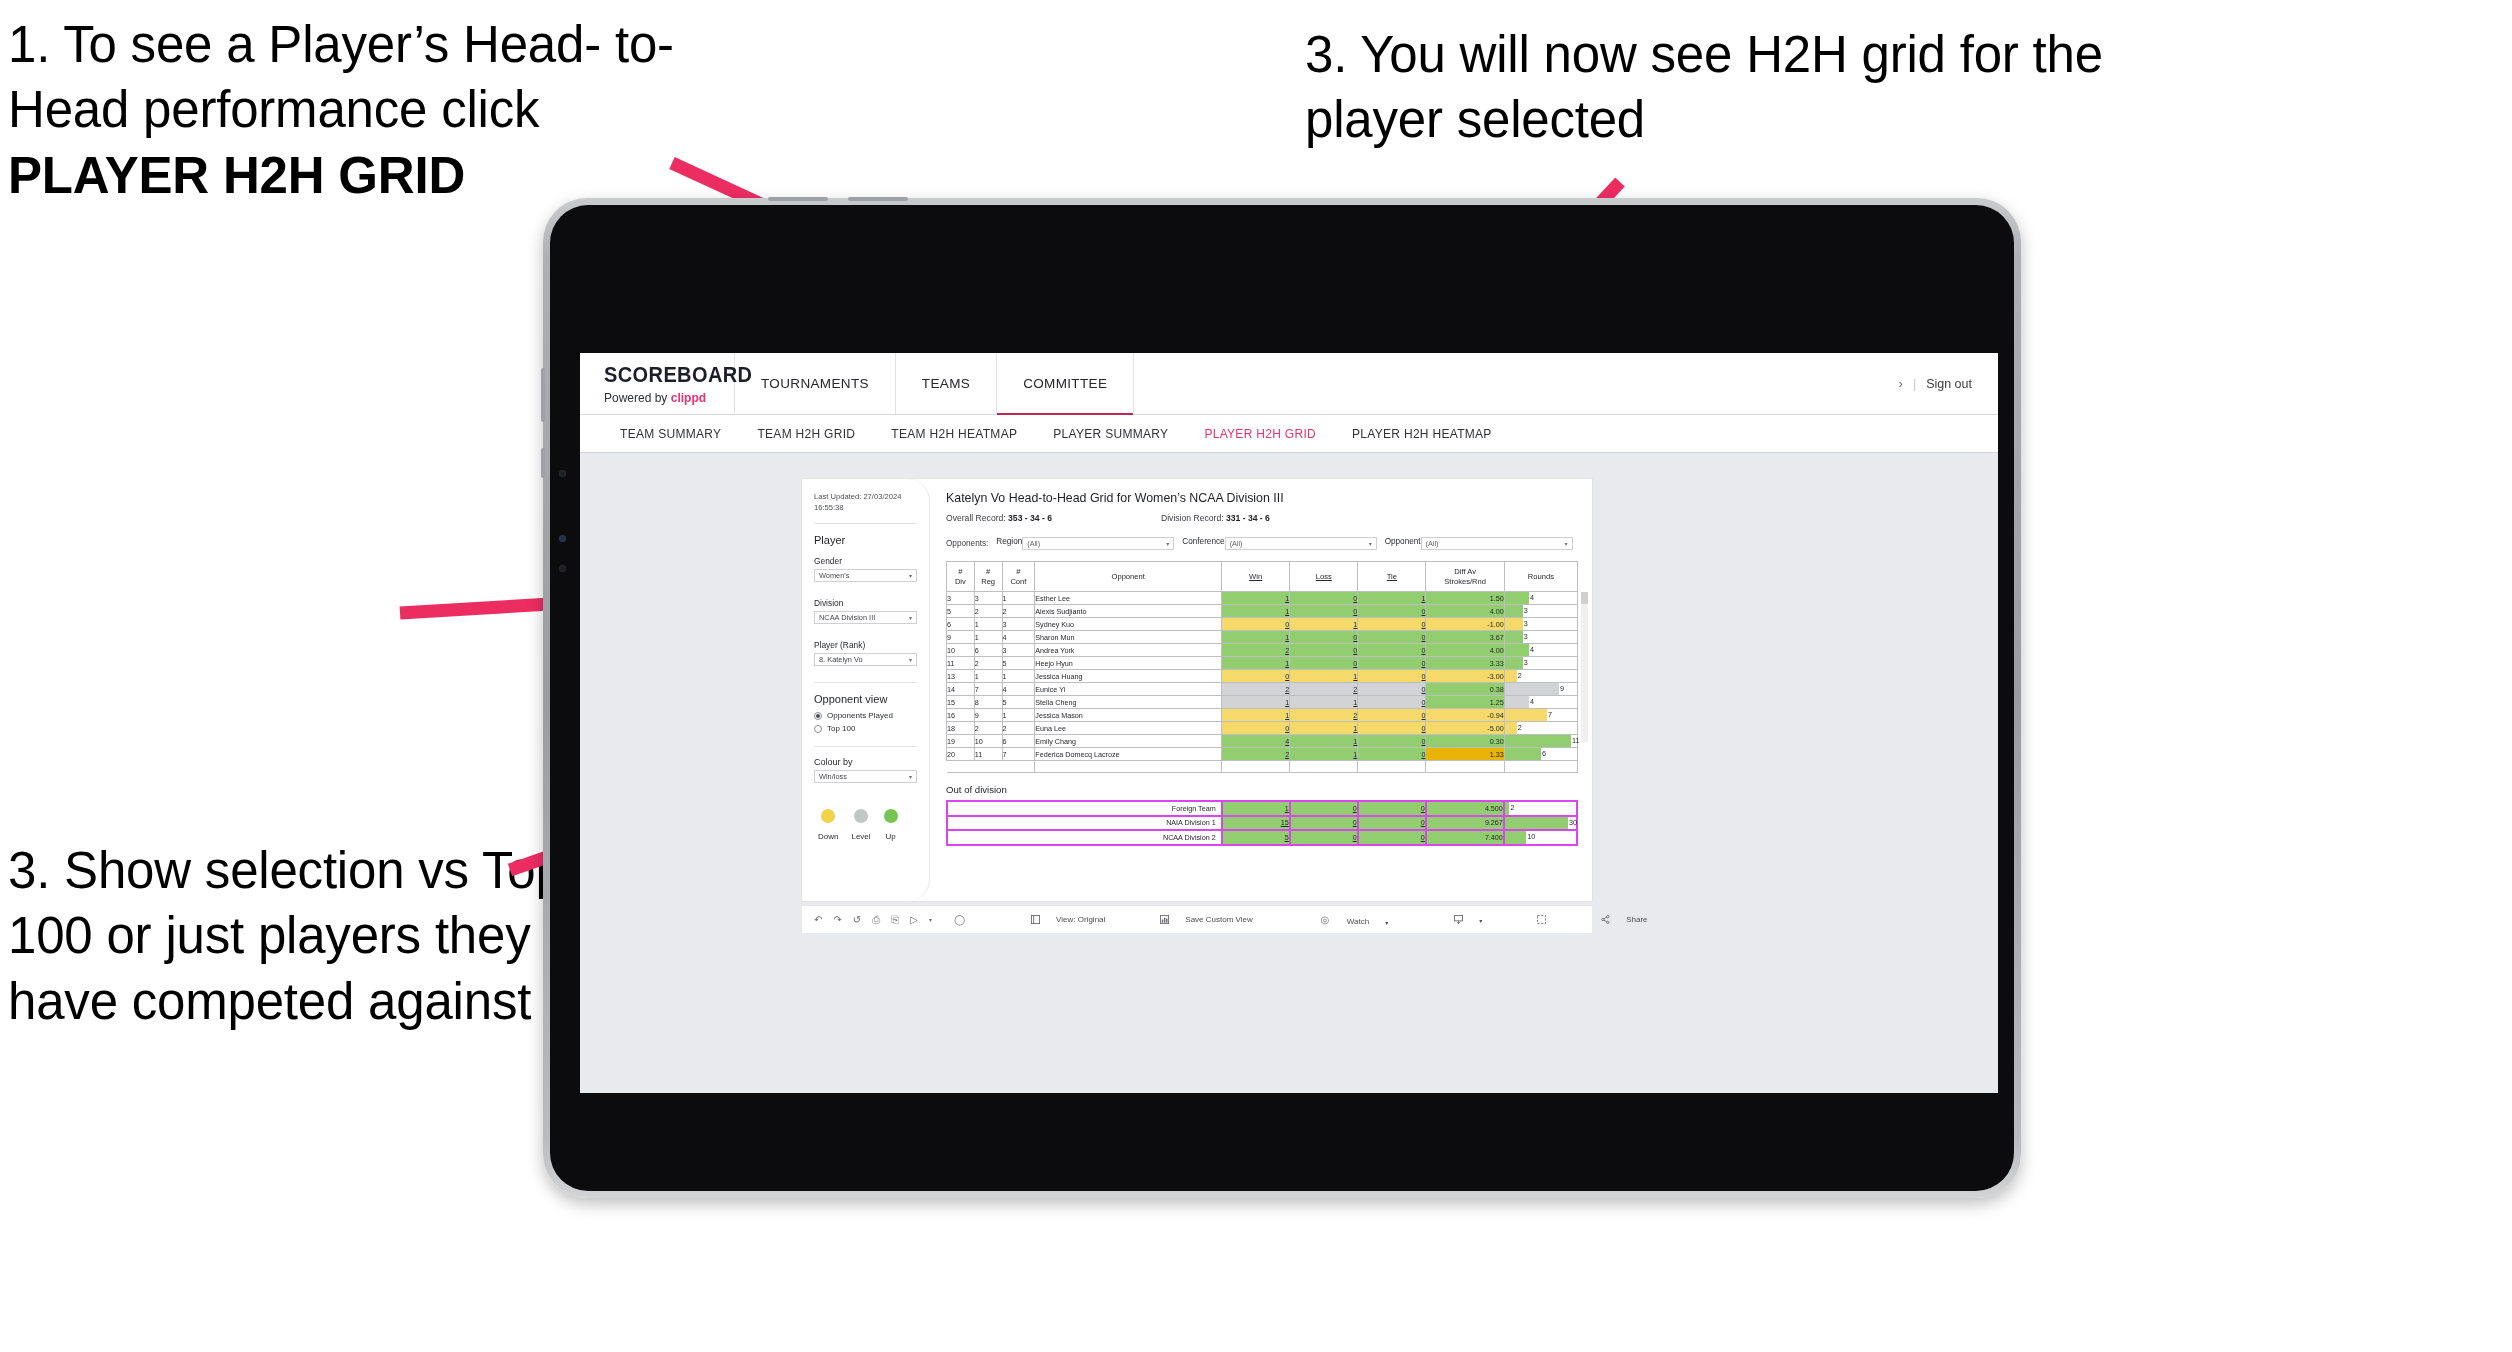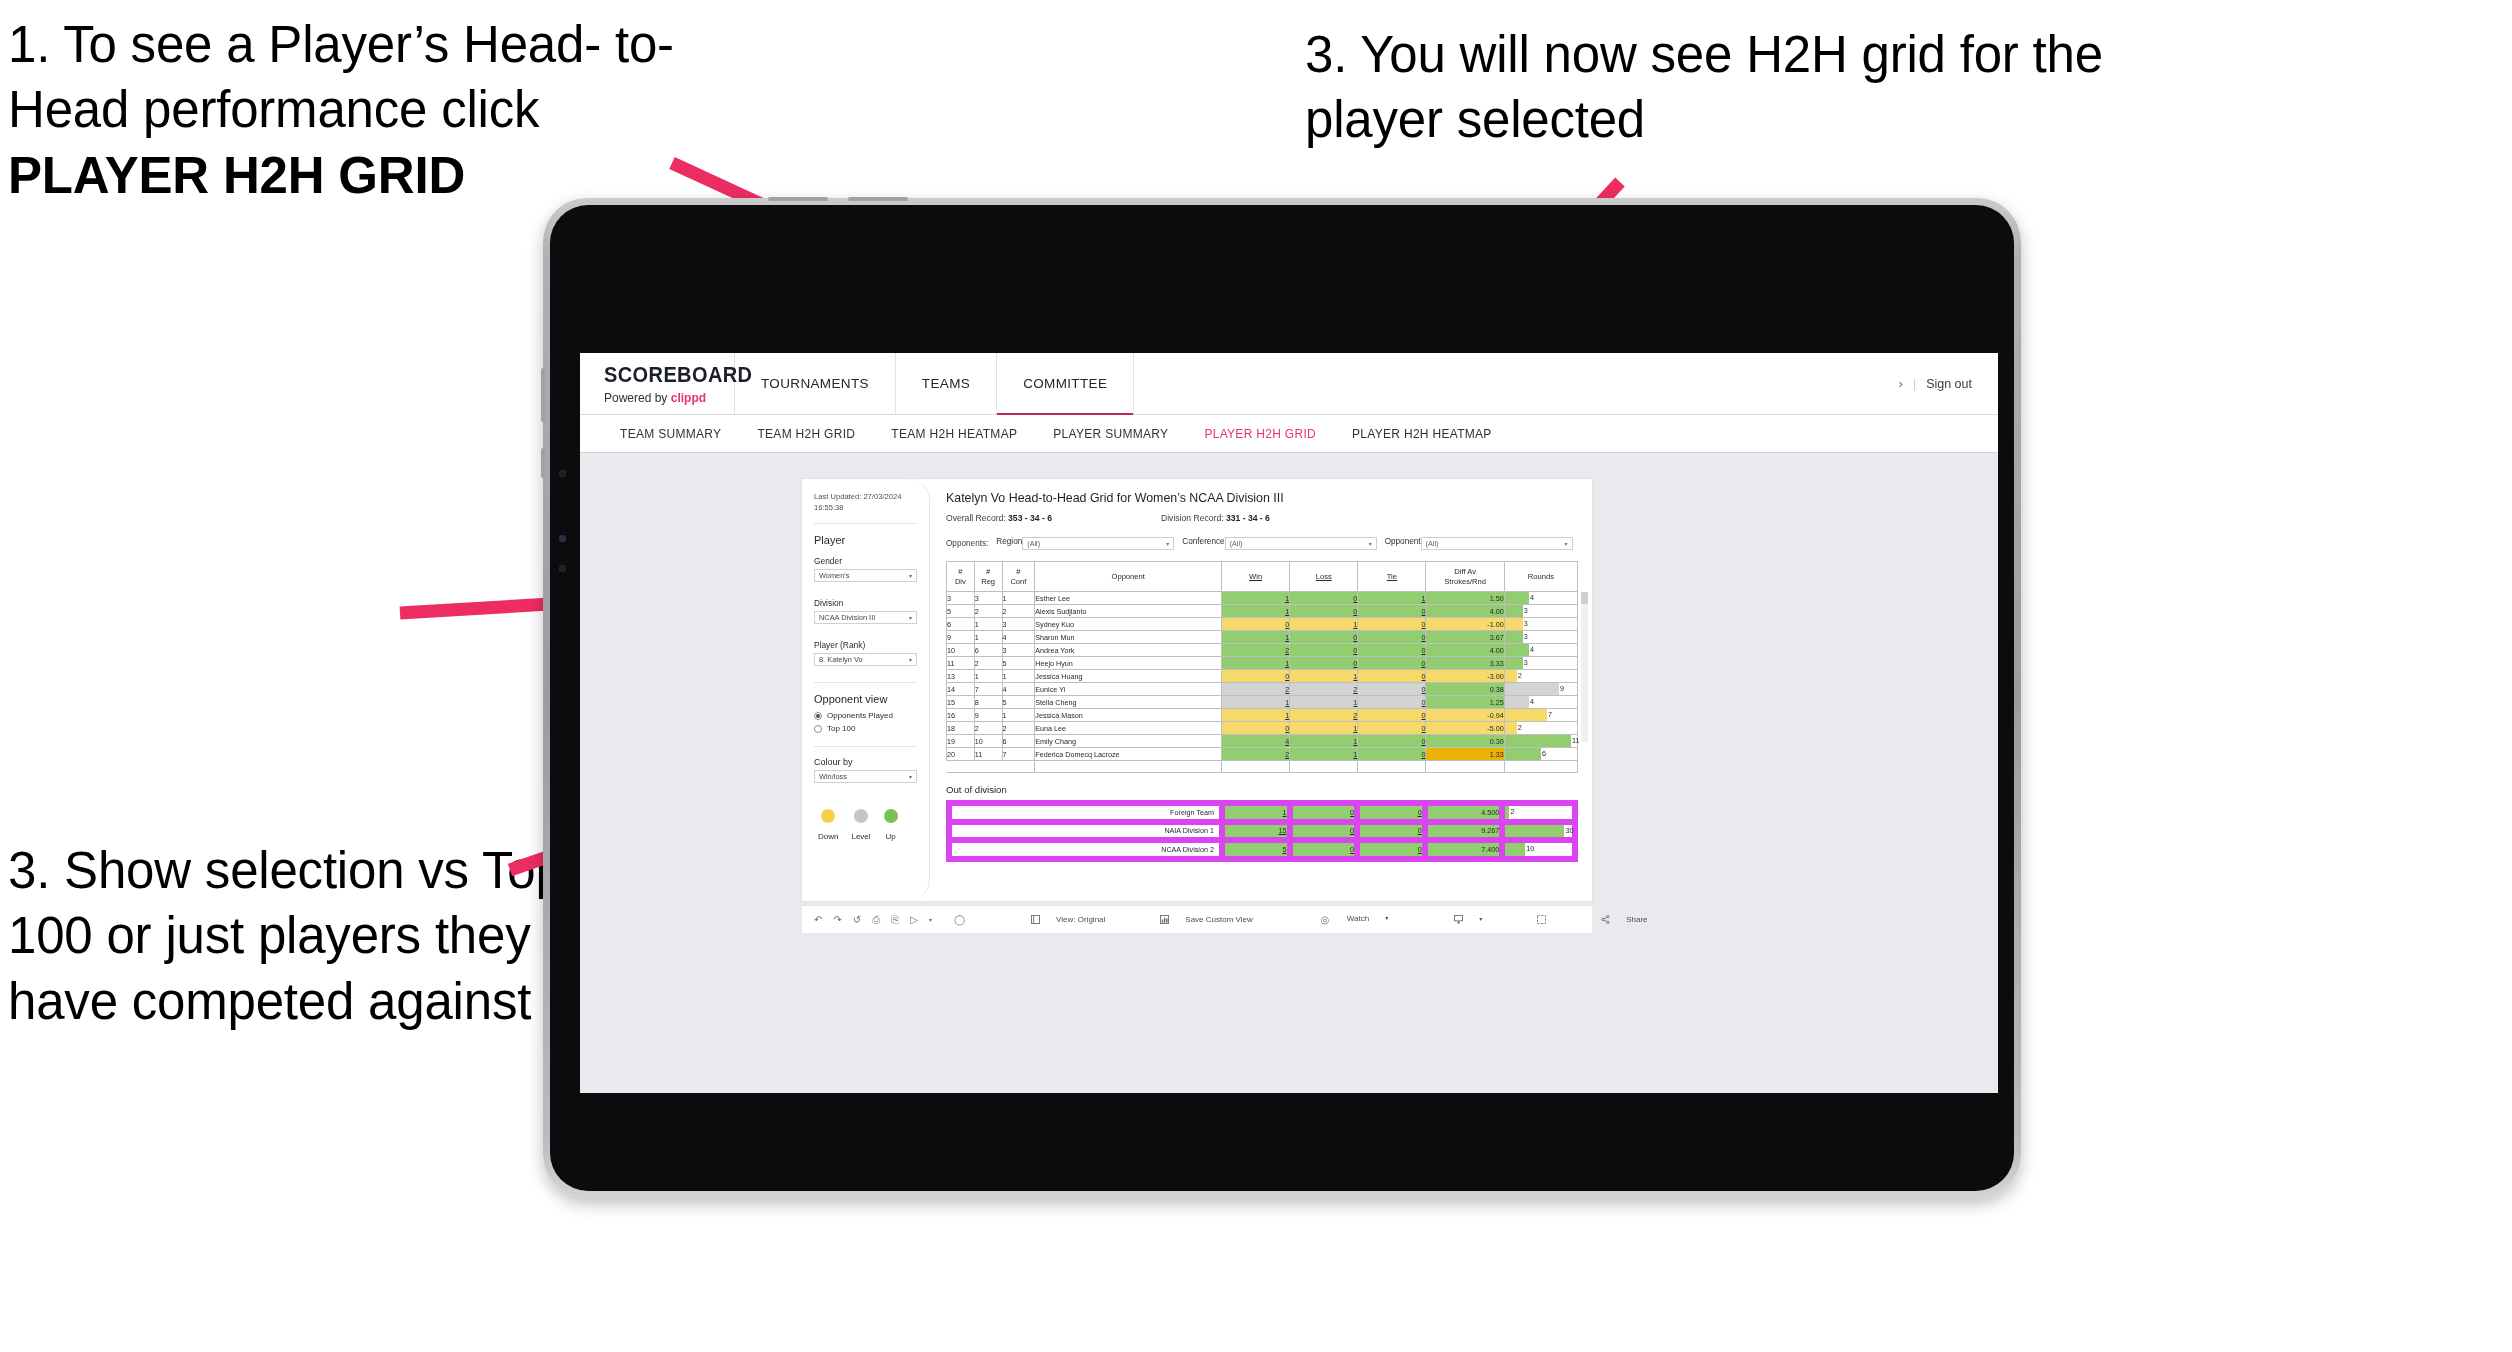--- a/index.html
+++ b/index.html
@@ -178,33 +178,33 @@
   .bar-cell .bar { position:absolute; left:0; top:0; bottom:0; }
   .bar-cell .val { position:relative; z-index:2; display:block; text-align:right; padding-right:4px; line-height:12px; }
   .blank-rows td { height: 42px; border-top:1px solid #bdbfc3; }
   #vscroll {
     position:absolute; right:-10px; top:31px; width:7px; height:150px; background:#f0f0f2;
   }
   #vscroll .thumb { position:absolute; top:0; left:0; width:7px; height:12px; background:#cfcfd2; }
 
   #ood-title { font-size:9.6px; color:#1d1f23; margin: 11px 0 5px 0; }
   table.ood { border-collapse:collapse; table-layout:fixed; width:100%; }
-  table.ood td { border:6px solid #d946ef; font-size:7.2px; color:#26282c; height:12.6px; padding:0; }
+  table.ood td { border:2px solid #d946ef; font-size:7.2px; color:#26282c; height:12.6px; padding:0; }
   .ood-name { width: 218px; text-align:right; padding-right:5px !important; }
 
   
   #toolbar {
     position:absolute; left:222px; top:452px; width:790px; height:28px;
     background:#fff; border-top:1px solid #e4e4e6;
     display:flex; align-items:center; padding: 0 12px; gap: 11px;
     font-size:8px; color:#4b4d52;
   }
   .tb-ico { width:12px; height:12px; display:flex; align-items:center; justify-content:center; color:#6b6d72; font-size:10px; cursor:pointer; }
   .tb-sep { width:1px; height:12px; background:#dcdcde; }
-  .tb-item { display:flex; align-items:flex-start; gap:16px; cursor:pointer; white-space:nowrap;padding-left:44px; }
+  .tb-item { display:flex; align-items:flex-end; gap:16px; cursor:pointer; white-space:nowrap;padding-left:44px; }
   .tb-spacer { flex:1; }
   svg.ico { display:block; }
 </style>
 </head>
 <body>
 
 <div id="root">
 
   <div class="annot" id="annot1">
     <span>1. To see a Player’s Head-</span>

